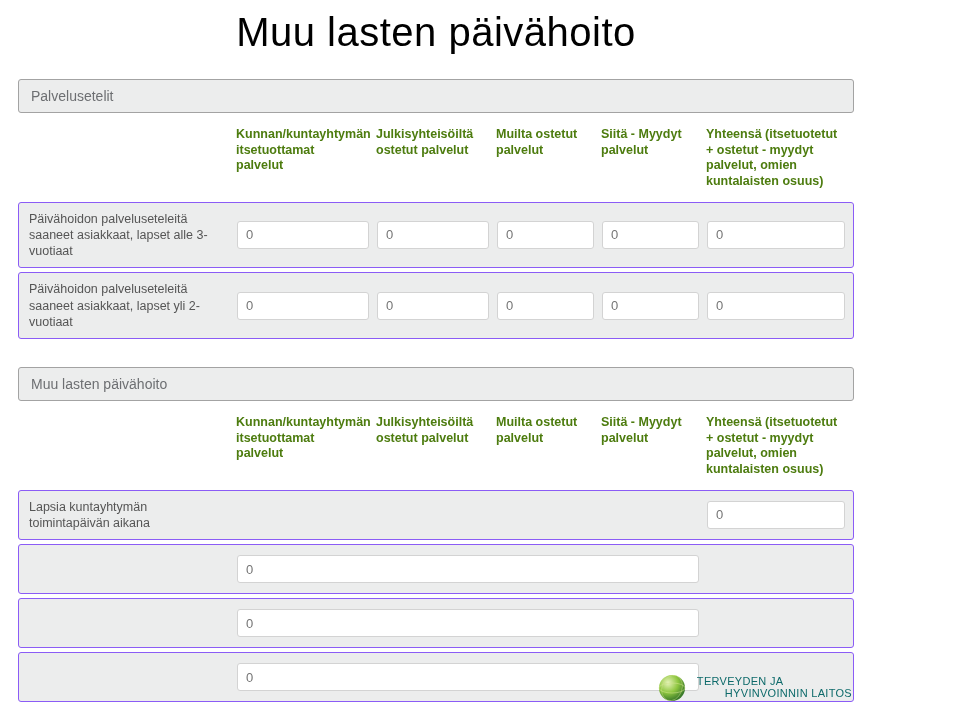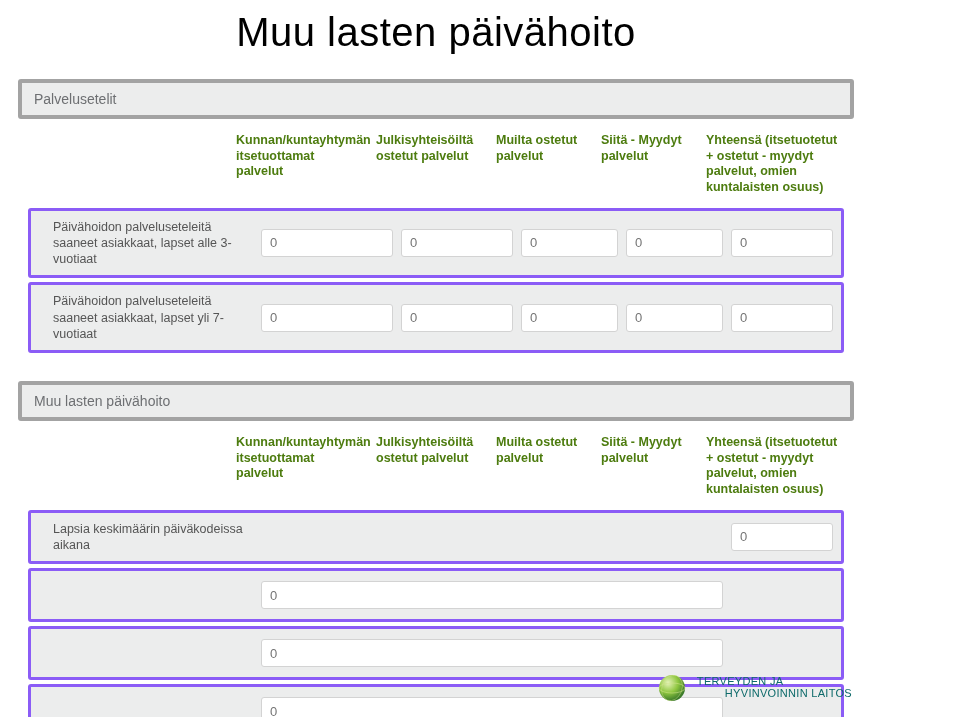--- a/index.html
+++ b/index.html
@@ -5,36 +5,36 @@
   * { box-sizing: border-box; margin: 0; padding: 0; }
   html, body { width: 960px; height: 717px; font-family: Arial, Helvetica, sans-serif; background: #fff; color: #333; }
   .page {
     width: 872px; height: 717px; position: relative; padding: 0 18px;
   }
   .page-title {
     font-size: 40px; font-weight: 400; text-align: center; letter-spacing: 0.5px;
     padding: 10px 0 18px 0; color: #000;
   }
   .section-header {
-    background: #eceded; border: 4px solid #a3a3a3; border-radius: 3px;
+    background: #eceded; border: 1px solid #a3a3a3; border-radius: 3px;
     padding: 8px 12px; color: #6d6f72; font-size: 14px; margin: 6px 0 8px 0;
   }
   .grid {
     display: grid;
     grid-template-columns: 210px 140px 120px 105px 105px 1fr;
     gap: 0;
     align-items: stretch;
   }
   .grid.header .cell { font-weight: 700; font-size: 12.5px; color: #4d7c0f; padding: 6px 8px 8px 8px; line-height: 1.25; }
   .grid.header .cell.first { font-weight: 400; }
   .grid .cell { padding: 4px 4px; }
   .grid .cell.first { padding-left: 6px; }
   .row-wrap {
-    background: #eceded; border: 3px solid #8b5cf6; border-radius: 3px;
-    margin: 4px 10px; padding: 6px 4px 6px 16px;
+    background: #eceded; border: 1px solid #8b5cf6; border-radius: 3px;
+    margin: 4px 0; padding: 6px 4px 6px 4px;
   }
   .row-wrap .grid { align-items: center; }
   .row-wrap .label { font-size: 12.5px; color: #555; line-height: 1.3; padding: 2px 8px 2px 6px; }
   .input {
     width: 100%; background: #fff; border: 1px solid #d3d3d3; border-radius: 3px;
     height: 28px; padding: 0 8px; font-size: 13px; color: #a9a9a9;
   }
   .input.wide { width: 100%; }
   .grid2 {
     display: grid; grid-template-columns: 210px 470px 1fr; align-items: center;
@@ -72,21 +72,21 @@
       <div class="cell"><input class="input" placeholder="0" style=""></div>
       <div class="cell"><input class="input" placeholder="0" style=""></div>
       <div class="cell"><input class="input" placeholder="0" style=""></div>
       <div class="cell"><input class="input" placeholder="0" style=""></div>
       <div class="cell"><input class="input wide" placeholder="0" style=""></div>
     </div>
   </div>
 
   <div class="row-wrap">
     <div class="grid">
-      <div class="label">Päivähoidon palveluseteleitä saaneet asiakkaat, lapset yli 7-vuotiaat</div>
+      <div class="label">Päivähoidon palveluseteleitä saaneet asiakkaat, lapset yli 2-vuotiaat</div>
       <div class="cell"><input class="input" placeholder="0" style=""></div>
       <div class="cell"><input class="input" placeholder="0" style=""></div>
       <div class="cell"><input class="input" placeholder="0" style=""></div>
       <div class="cell"><input class="input" placeholder="0" style=""></div>
       <div class="cell"><input class="input wide" placeholder="0" style=""></div>
     </div>
   </div>
 
   <div style="height:18px"></div>
 
@@ -96,21 +96,21 @@
     <div class="cell first"></div>
     <div class="cell">Kunnan/kuntayhtymän itsetuottamat palvelut</div>
     <div class="cell">Julkisyhteisöiltä ostetut palvelut</div>
     <div class="cell">Muilta ostetut palvelut</div>
     <div class="cell">Siitä - Myydyt palvelut</div>
     <div class="cell">Yhteensä (itsetuotetut + ostetut - myydyt palvelut, omien kuntalaisten osuus)</div>
   </div>
 
   <div class="row-wrap">
     <div class="grid2">
-      <div class="label">Lapsia keskimäärin päiväkodeissa aikana</div>
+      <div class="label">Lapsia kuntayhtymän toimintapäivän aikana</div>
       <div class="cell"></div>
       <div class="cell"><input class="input wide" placeholder="0" style=""></div>
     </div>
   </div>
 
   <div class="row-wrap">
     <div class="grid2">
       <div class="cell"></div>
       <div class="cell"><input class="input wide" placeholder="0" style=""></div>
     </div>

